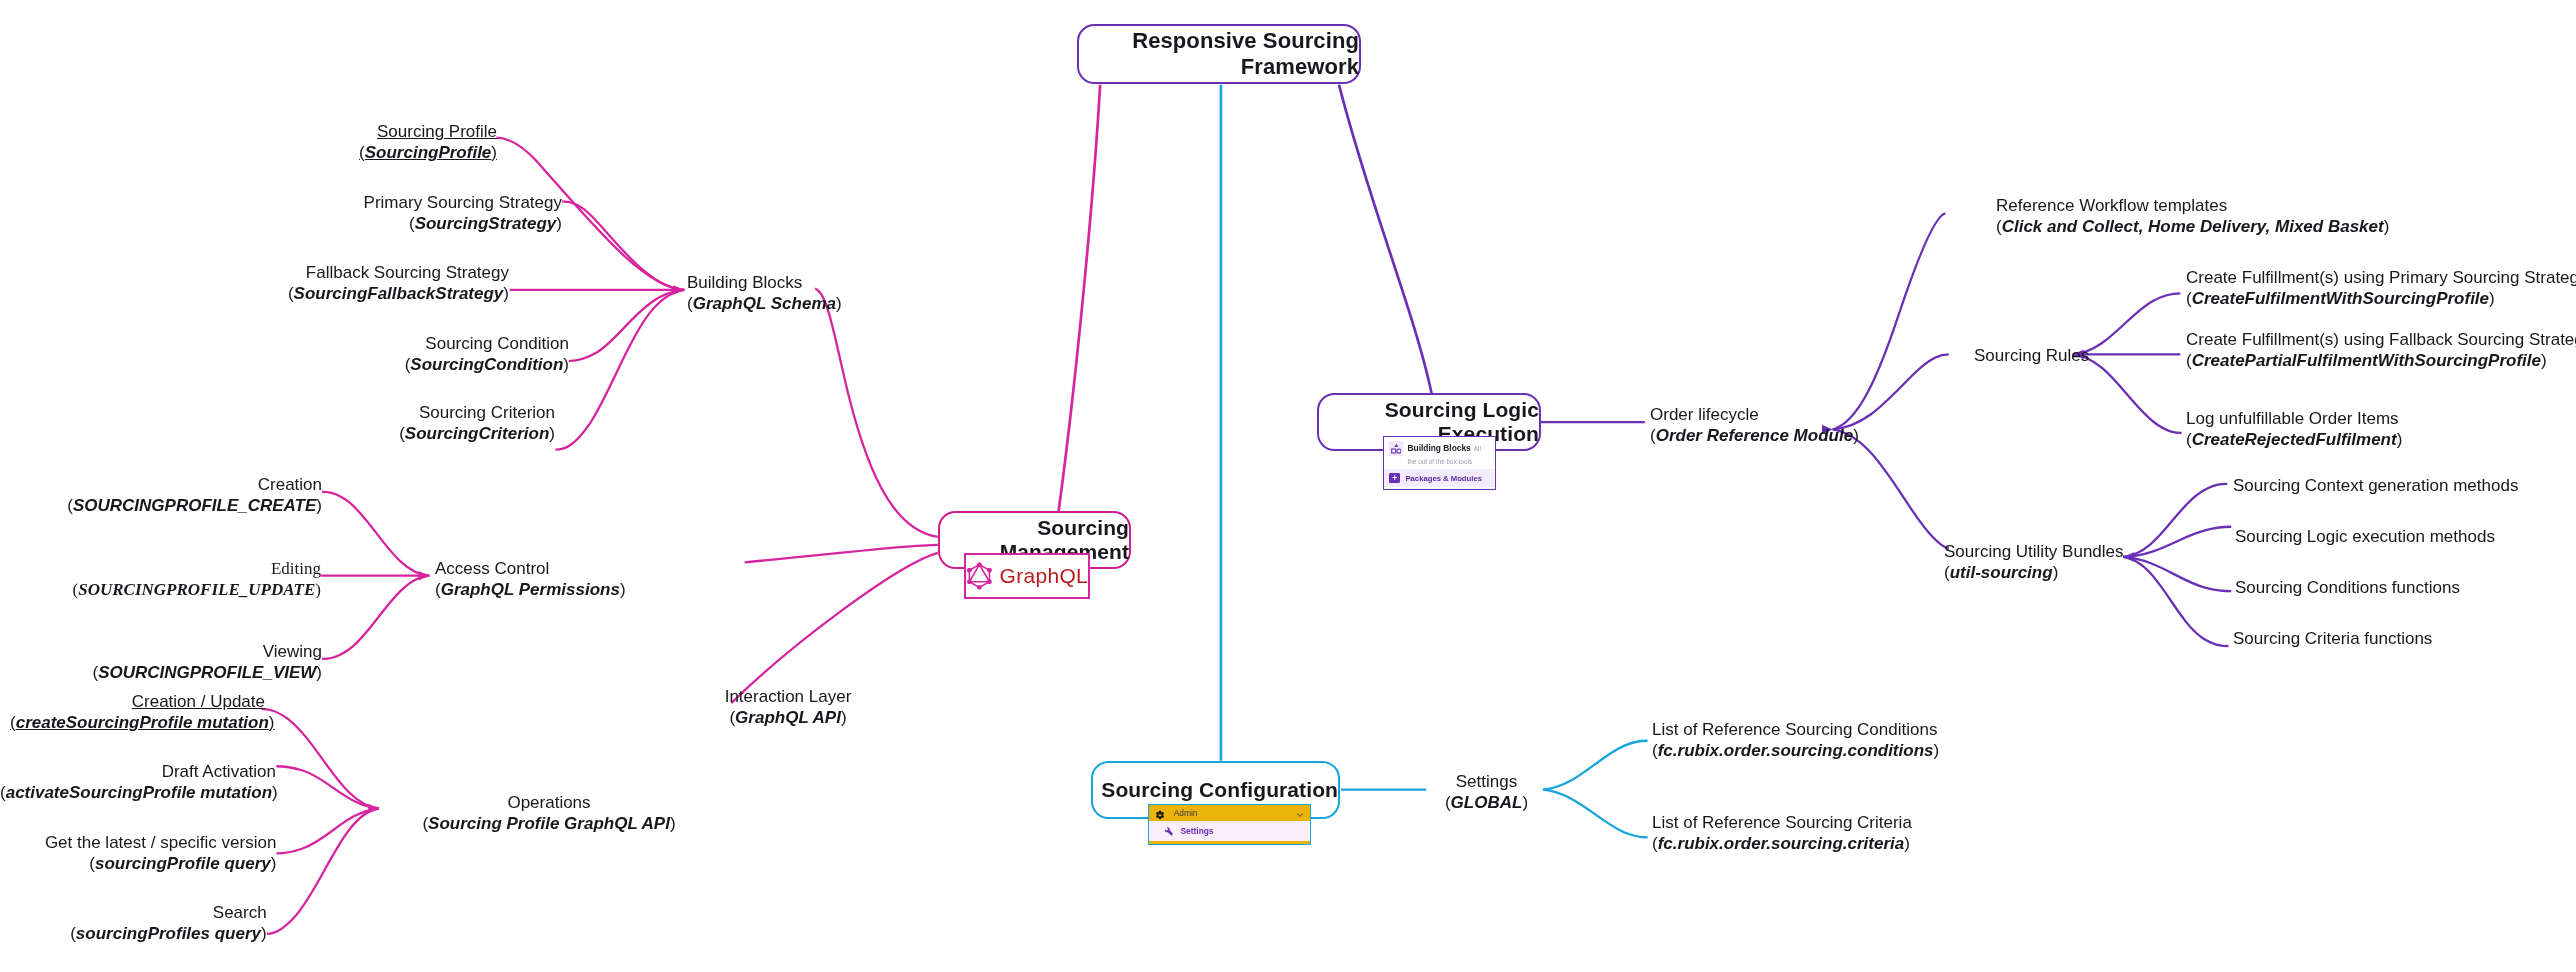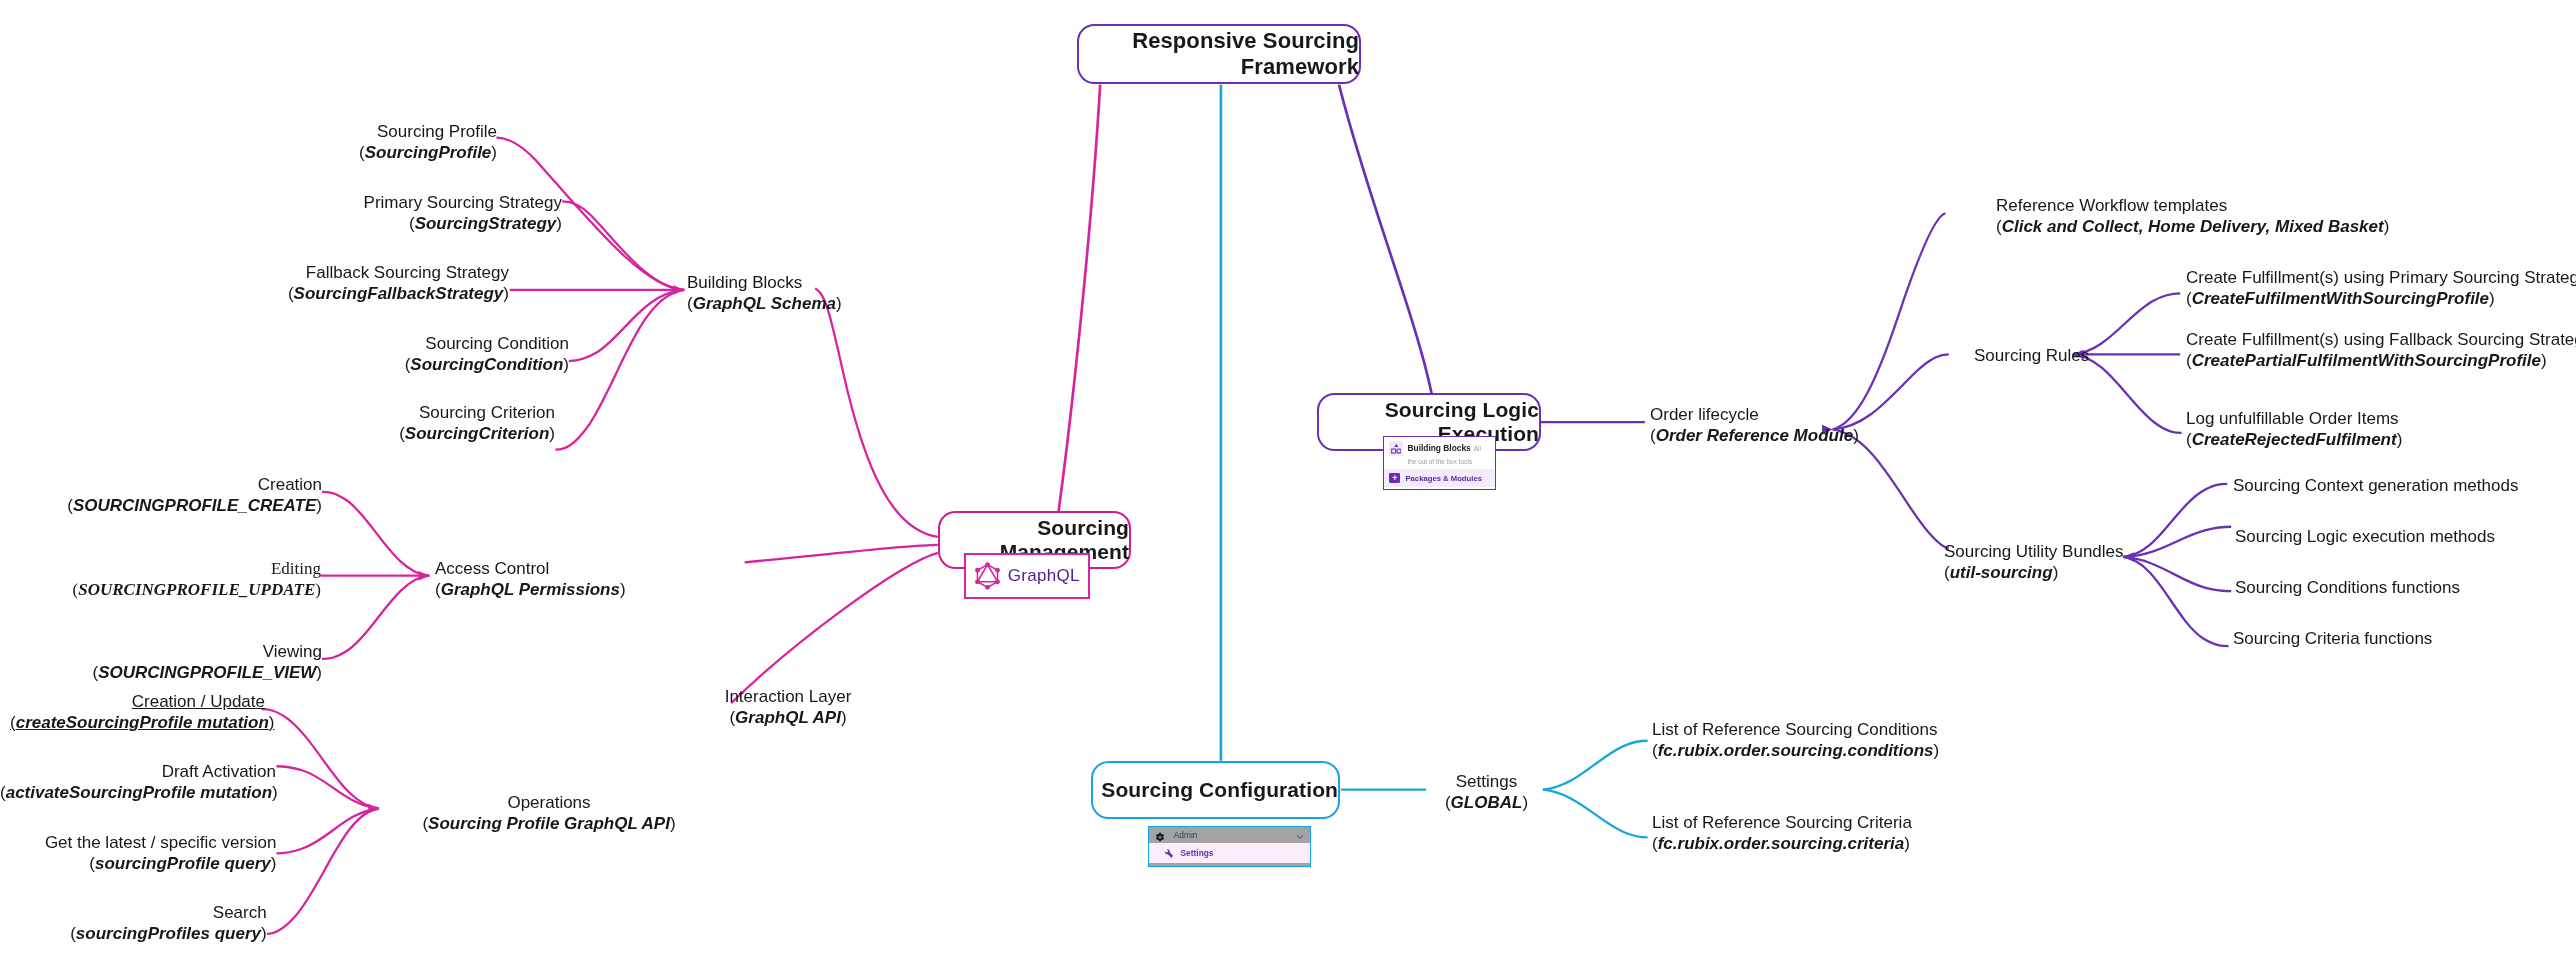--- a/index.html
+++ b/index.html
@@ -22,39 +22,39 @@
   #node-sourcing-management{left:938px;top:511px;width:193px;height:58px;border:2px solid #cf1d8b;font-size:21px;padding-left:8px;}
   #node-sourcing-logic{left:1317px;top:393px;width:224px;height:58px;border:2px solid #6a2fb5;font-size:21px;}
   #node-sourcing-config{left:1091px;top:761px;width:249px;height:58px;border:2px solid #16a5dd;font-size:21px;}
 
   
   #graphql-badge{
     position:absolute;left:964px;top:553px;width:122px;height:42px;
     border:2px solid #d6249f;background:#fff;
     display:flex;align-items:center;justify-content:center;gap:6.7px;
   }
-  #graphql-badge .gq-word{color:#4c1d95;font-size:17px;letter-spacing:0.3px;}
+  #graphql-badge .gq-word{color:#b91c1c;font-size:21px;letter-spacing:0.3px;}
 
   
   #bb-widget{
     position:absolute;left:1383px;top:436px;width:111px;height:52px;
     border:1.3px solid #6a2fb5;background:#fff;overflow:hidden;
   }
   #bb-widget .bb-top{display:flex;align-items:flex-start;gap:4.7px;padding:4px 4.7px 3.4px 5.4px;background:#fff;}
   #bb-widget .bb-ico{width:13.4px;height:14.8px;flex:none;background:#f1e9fb;display:flex;align-items:center;justify-content:center;}
   #bb-widget .bb-t1{font-size:8.4px;font-weight:bold;color:#1a1a24;line-height:1.15;}
   #bb-widget .bb-t2{font-size:6.4px;color:#9a9aa8;line-height:1.3;margin-top:2px;}
   #bb-widget .bb-bot{display:flex;align-items:center;gap:5.4px;padding:3.4px 5.4px;background:#f3ecfc;}
   #bb-widget .bb-plus{width:10.7px;height:10.7px;flex:none;background:#6a2fb5;color:#fff;font-size:8.7px;font-weight:bold;display:flex;align-items:center;justify-content:center;border-radius:1.3px;}
   #bb-widget .bb-t3{font-size:7.7px;color:#5a2aa5;font-weight:bold;}
 
   
   #adm-widget{
     position:absolute;left:1148px;top:804px;width:161px;height:39px;
-    border:1.3px solid #16a5dd;background:#a3a3a3;overflow:hidden;margin-top:22px;
+    border:1.3px solid #16a5dd;background:#eab308;overflow:hidden;
   }
   #adm-widget .ad-top{display:flex;align-items:center;padding:3.4px 6px;height:16px;box-sizing:border-box;}
   #adm-widget .ad-gear{width:10px;height:10px;flex:none;margin-right:8.7px;}
   #adm-widget .ad-lbl{font-size:8.4px;color:#3b3b46;}
   #adm-widget .ad-chev{margin-left:auto;width:8px;height:8px;}
   #adm-widget .ad-bot{display:flex;align-items:center;gap:6.7px;padding:3.4px 6px 3.4px 14.8px;background:#faeefb;height:20px;box-sizing:border-box;}
   #adm-widget .ad-wr{width:10px;height:10px;flex:none;}
   #adm-widget .ad-set{font-size:8.4px;color:#6a2fb5;font-weight:bold;}
 
   
@@ -218,21 +218,21 @@
     </span>
     <span class="ad-set">Settings</span>
   </div>
 </div>
 
 <div class="lbl la" style="left:687px;top:272px;">
   <span class="l1">Building Blocks</span>
   <span class="l2">(<b>GraphQL Schema</b>)</span>
 </div>
 
-<div class="lbl ra" style="left:188px;top:121px;width:309px;">
+<div class="lbl ra" style="left:188px;top:121px;width:309px;text-decoration:underline;">
   <span class="l1">Sourcing Profile</span>
   <span class="l2">(<b>SourcingProfile</b>)</span>
 </div>
 <div class="lbl ra" style="left:160px;top:192px;width:402px;">
   <span class="l1">Primary Sourcing Strategy</span>
   <span class="l2">(<b>SourcingStrategy</b>)</span>
 </div>
 <div class="lbl ra" style="left:107px;top:262px;width:402px;">
   <span class="l1">Fallback Sourcing Strategy</span>
   <span class="l2">(<b>SourcingFallbackStrategy</b>)</span>

